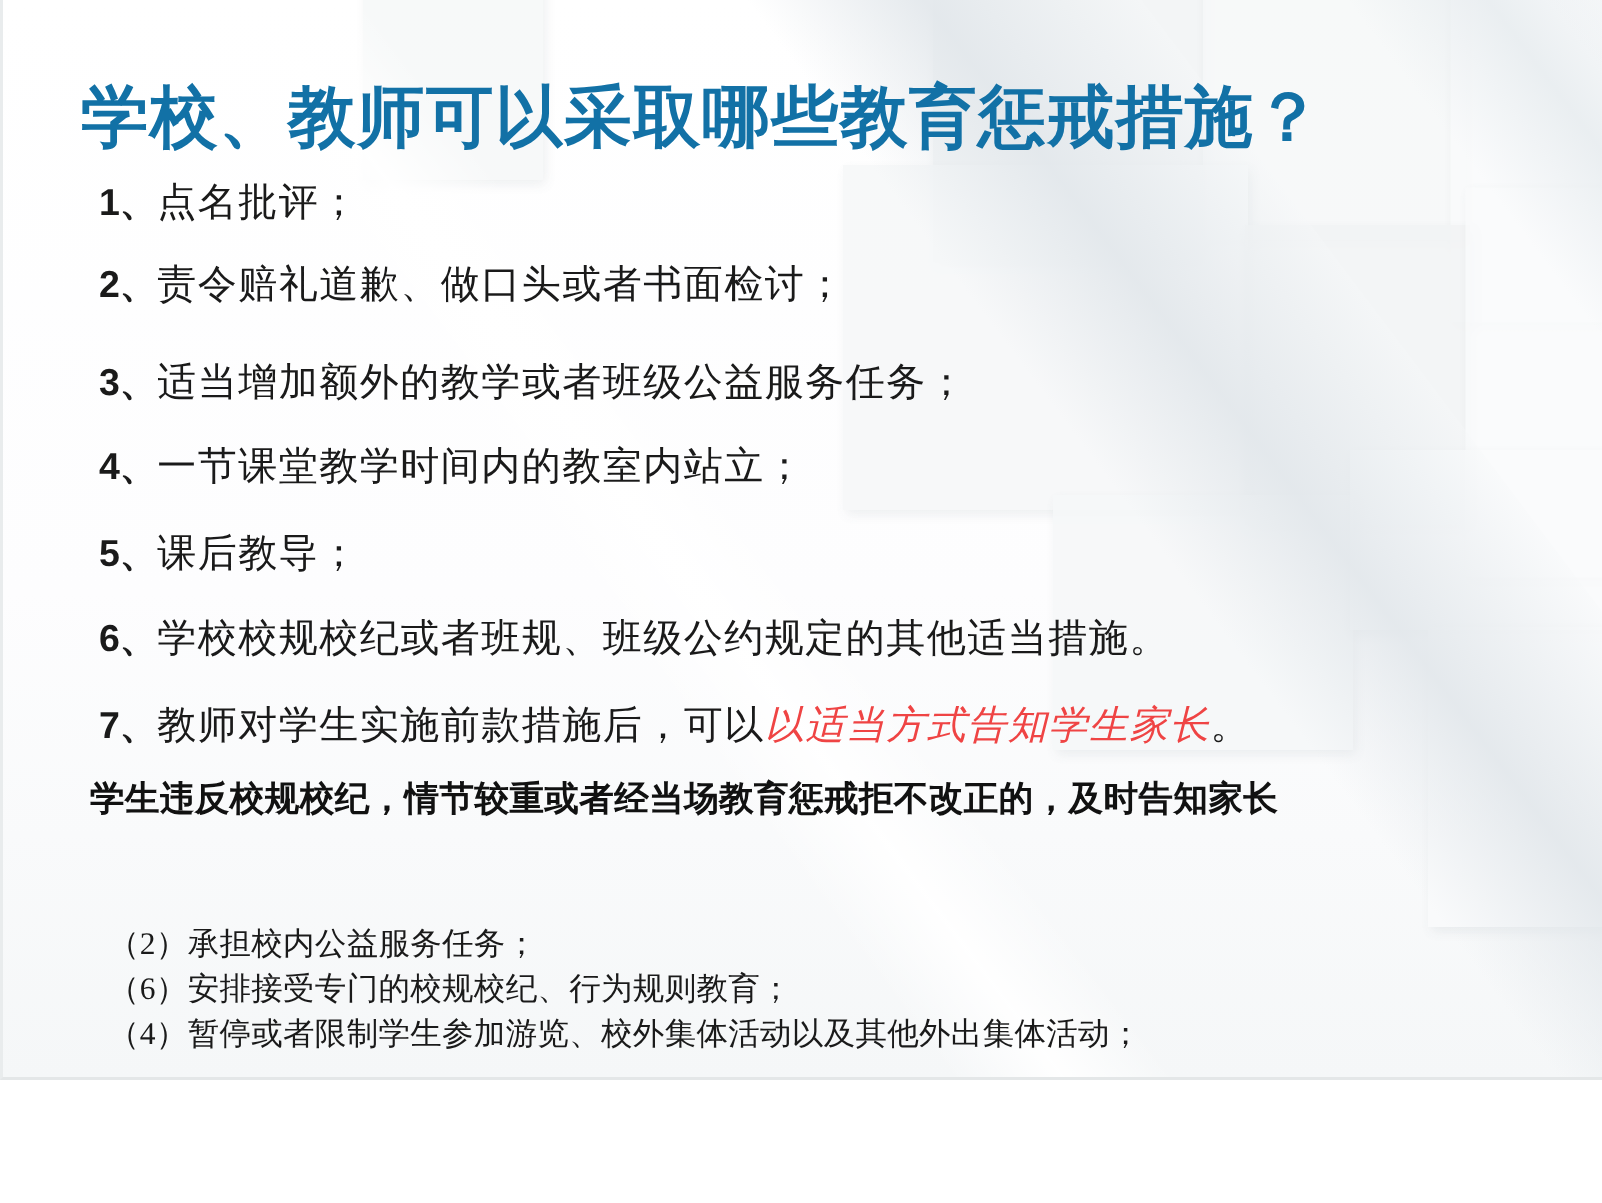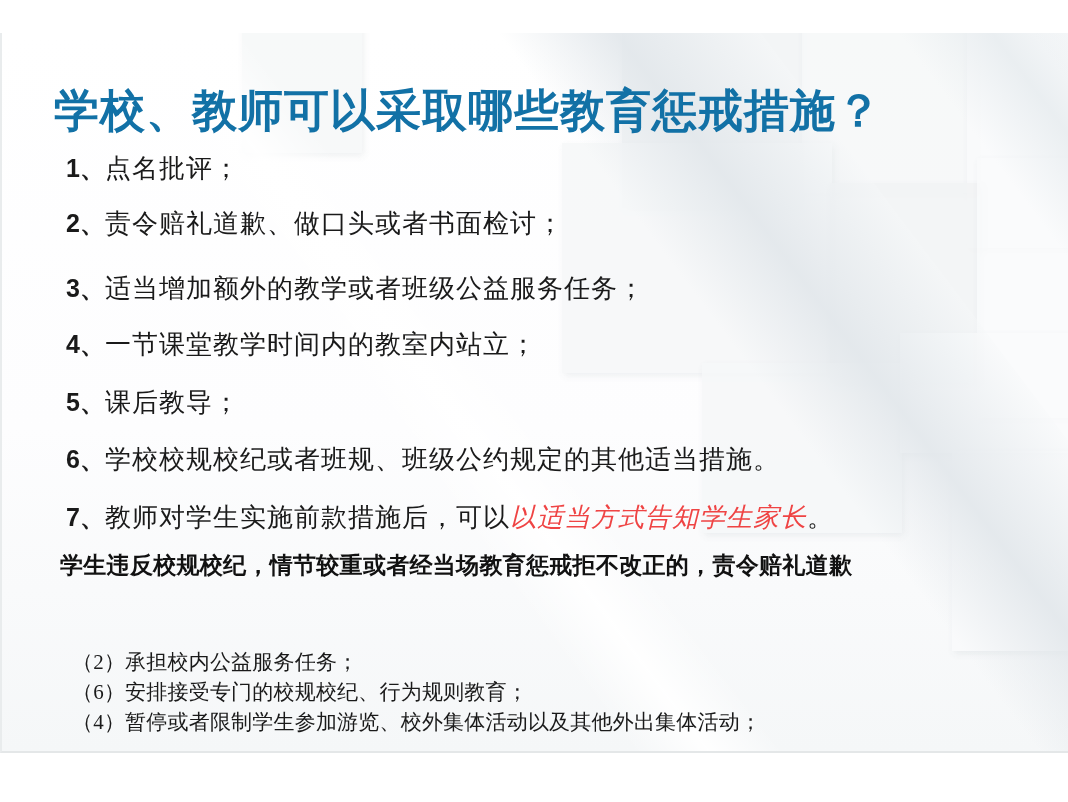--- a/index.html
+++ b/index.html
@@ -10,21 +10,20 @@
   #slide {
     position: relative;
     width: 1068px;
     height: 720px;
     overflow: hidden;
     background: #ffffff;
     font-family: "Liberation Serif", "DejaVu Serif", serif;
     box-sizing: border-box;
     border-left: 2px solid #e9eced;
     border-bottom: 2px solid #e4e7e8;
-    margin-top: 33px;
   }
 
   
   #bg {
     position: absolute;
     inset: 0;
     overflow: hidden;
     z-index: 0;
   }
   #bg .base {
@@ -194,21 +193,21 @@
     </div>
     <div class="list-item" id="item6">
       <span class="num">6、</span><span class="cjk">学校校规校纪或者班规、班级公约规定的其他适当措施。</span>
     </div>
 
     <div class="list-item" id="item7">
       <span class="num">7、</span><span class="cjk">教师对学生实施前款措施后，可以</span><span class="cjk red">以适当方式告知学生家长</span><span class="cjk">。</span>
     </div>
 
     <div id="emphasis">
-      <div>学生违反校规校纪，情节较重或者经当场教育惩戒拒不改正的，责令赔礼道歉</div>
+      <div>学生违反校规校纪，情节较重或者经当场教育惩戒拒不改正的，及时告知家长</div>
     </div>
 
     <div id="sublist">
       <div class="row indent">（2）承担校内公益服务任务；</div>
       <div class="row indent">（6）安排接受专门的校规校纪、行为规则教育；</div>
       <div class="row indent">（4）暂停或者限制学生参加游览、校外集体活动以及其他外出集体活动；</div>
     </div>
 
   </div>
 </div>

